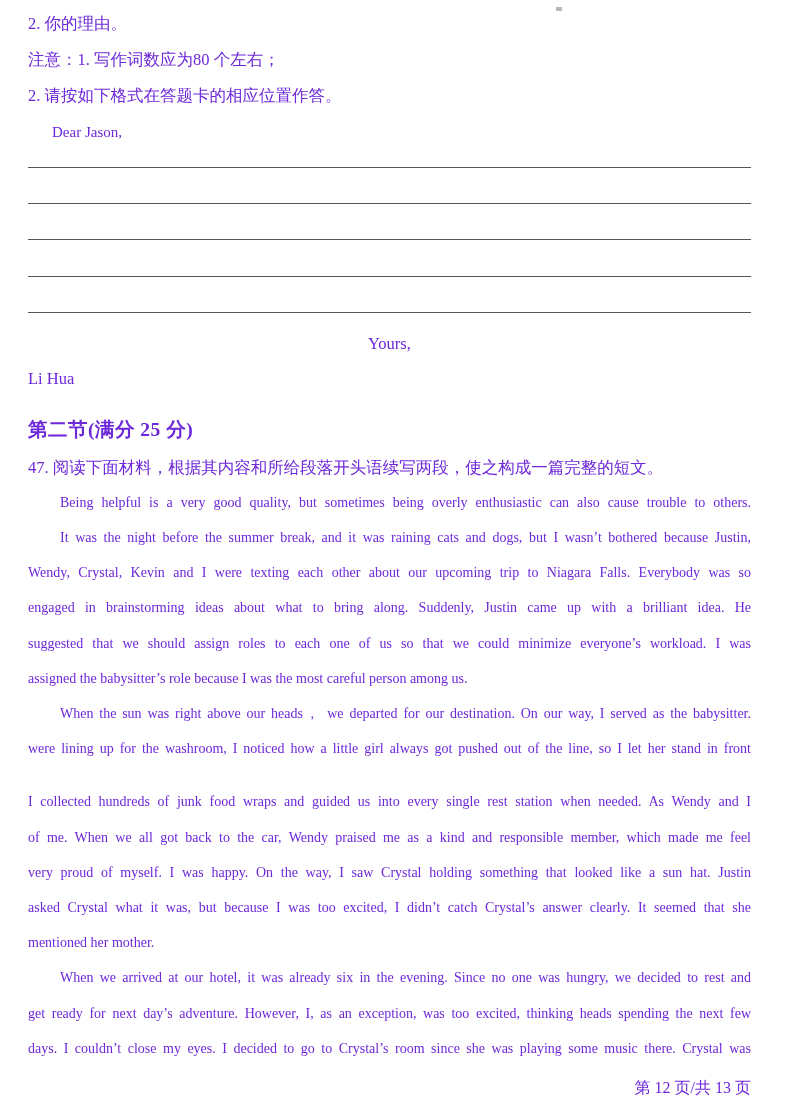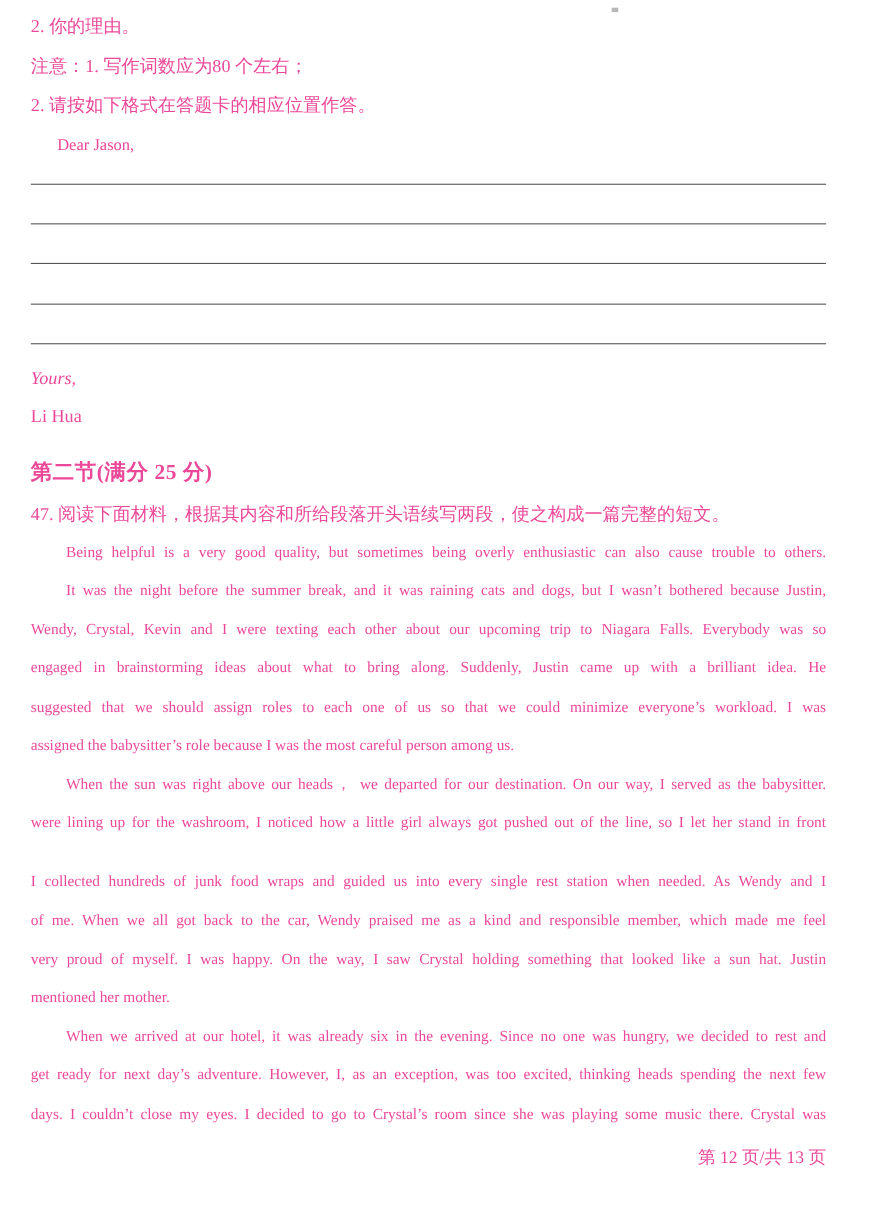--- a/index.html
+++ b/index.html
@@ -7,21 +7,21 @@
     padding: 0;
     background: #ffffff;
   }
   .page {
     position: relative;
     width: 784px;
     height: 1118px;
     box-sizing: border-box;
     padding: 6px 33px 0 28px;
     background: #ffffff;
-    color: #ec4899;
+    color: #6d28d9;
     font-family: "Liberation Serif", "DejaVu Serif", serif;
     overflow: hidden;
   }
   .speck {
     position: absolute;
     left: 556px;
     top: 7px;
     width: 6px;
     height: 4px;
     background: #9a9a9a;
@@ -41,22 +41,21 @@
     height: 35.2px;
     border-bottom: 1.5px solid #565656;
   }
   .rules .rule.first {
     height: 17px;
   }
   .closing {
     margin-top: 13px;
     line-height: 35px;
     font-size: 16.5px;
-    text-align: left;
-    font-style: italic;
+    text-align: center;
   }
   .signature {
     line-height: 35px;
     font-size: 16.5px;
     text-align: left;
   }
   .heading {
     margin-top: 20px;
     font-size: 19.5px;
     font-weight: 700;
@@ -121,20 +120,21 @@
       <div class="pline fill indent">It was the night before the summer break, and it was raining cats and dogs, but I wasn’t bothered because Justin,</div>
       <div class="pline fill">Wendy, Crystal, Kevin and I were texting each other about our upcoming trip to Niagara Falls. Everybody was so</div>
       <div class="pline fill">engaged in brainstorming ideas about what to bring along. Suddenly, Justin came up with a brilliant idea. He</div>
       <div class="pline fill">suggested that we should assign roles to each one of us so that we could minimize everyone’s workload. I was</div>
       <div class="pline">assigned the babysitter’s role because I was the most careful person among us.</div>
       <div class="pline fill indent">When the sun was right above our heads， we departed for our destination. On our way, I served as the babysitter.</div>
       <div class="pline fill">were lining up for the washroom, I noticed how a little girl always got pushed out of the line, so I let her stand in front</div>
       <div class="pline fill gap">I collected hundreds of junk food wraps and guided us into every single rest station when needed. As Wendy and I</div>
       <div class="pline fill">of me. When we all got back to the car, Wendy praised me as a kind and responsible member, which made me feel</div>
       <div class="pline fill">very proud of myself. I was happy. On the way, I saw Crystal holding something that looked like a sun hat. Justin</div>
+      <div class="pline fill">asked Crystal what it was, but because I was too excited, I didn’t catch Crystal’s answer clearly. It seemed that she</div>
       <div class="pline">mentioned her mother.</div>
       <div class="pline fill indent">When we arrived at our hotel, it was already six in the evening. Since no one was hungry, we decided to rest and</div>
       <div class="pline fill">get ready for next day’s adventure. However, I, as an exception, was too excited, thinking heads spending the next few</div>
       <div class="pline fill">days. I couldn’t close my eyes. I decided to go to Crystal’s room since she was playing some music there. Crystal was</div>
     </div>
 
   <div class="footer">第 12 页/共 13 页</div>
 </div>
 
 </body></html>

